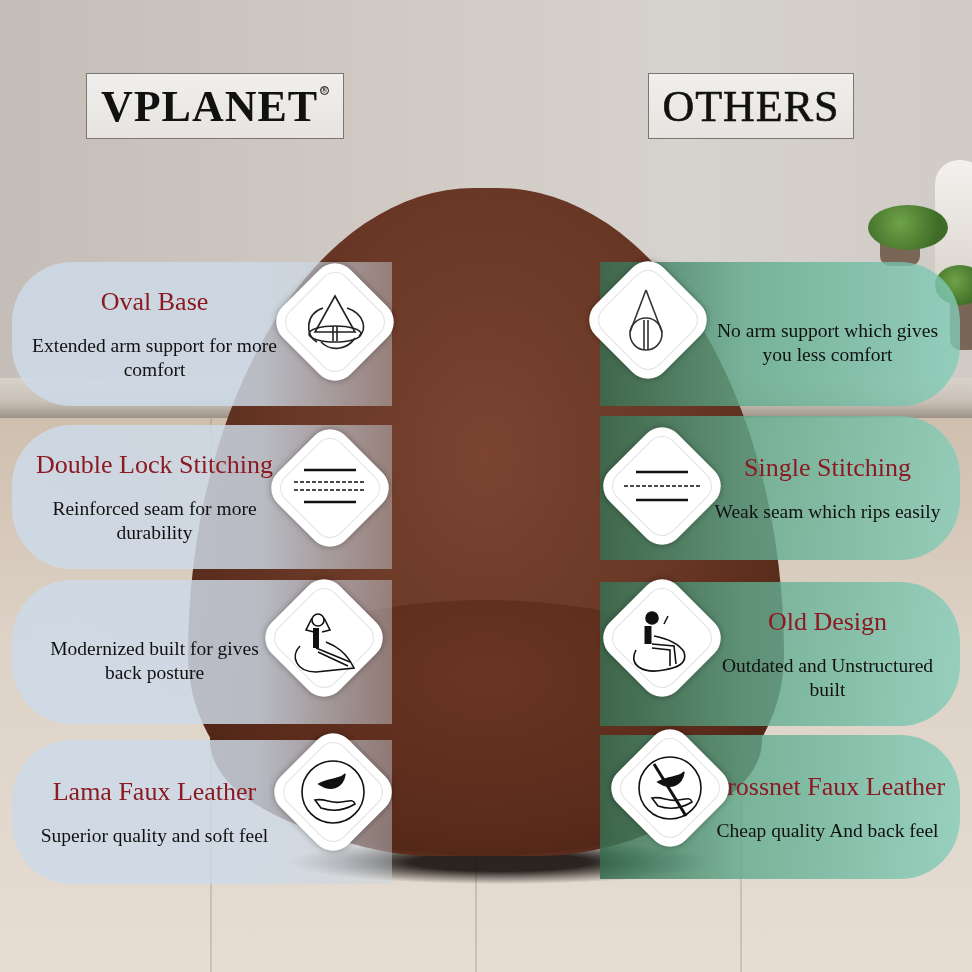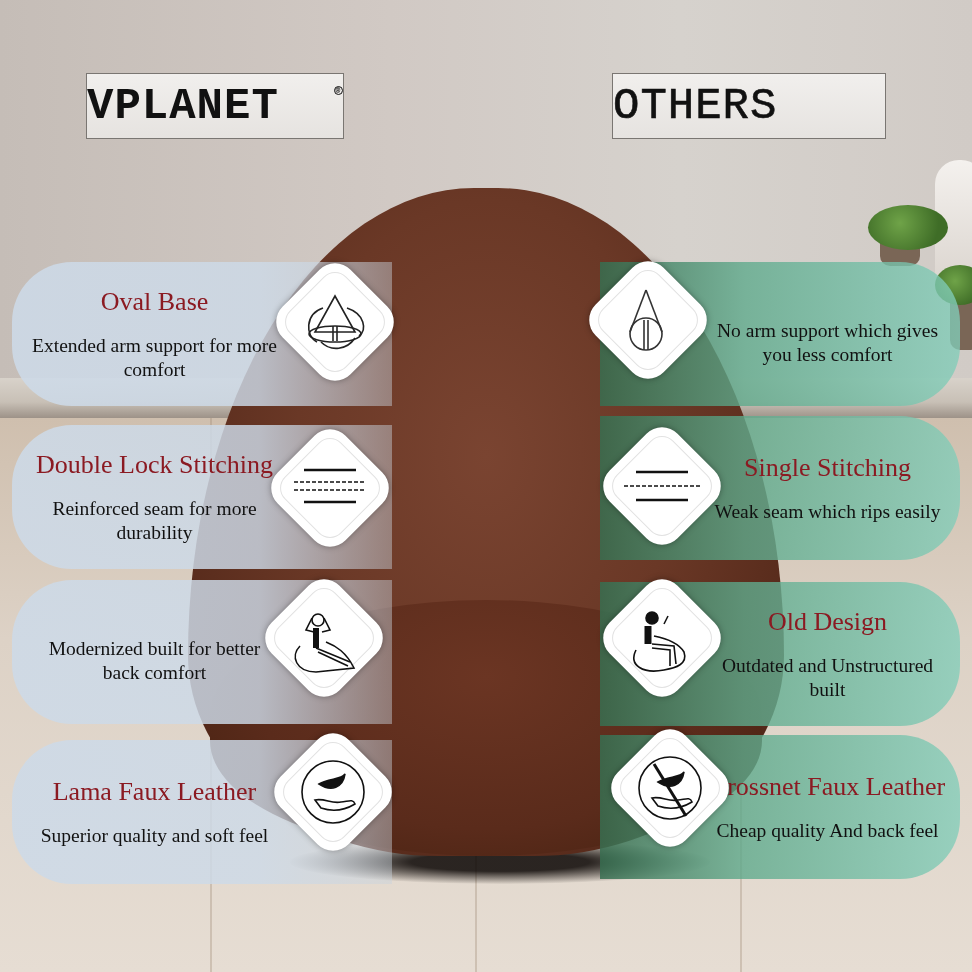--- a/index.html
+++ b/index.html
@@ -44,27 +44,27 @@
   .beanbag-shadow {
     position: absolute; left: 290px; top: 840px; width: 420px; height: 44px;
     border-radius: 50%; background: radial-gradient(ellipse, rgba(10,5,3,0.85) 30%, rgba(10,5,3,0) 72%);
   }
 
   
   .brand-box {
     position: absolute; top: 73px; height: 66px;
     background: linear-gradient(180deg,#f1efed,#e6e3e0);
     border: 1.5px solid #7a7672;
-    display: flex; align-items: center; justify-content: space-between;
-    font-family: Liberation Mono, monospace; font-weight: 700; color: #111;
+    display: flex; align-items: center; justify-content: center;
+    font-family: Liberation Serif, serif; font-weight: 700; color: #111;
   }
   .brand-left { left: 86px; width: 258px; font-size: 44px; letter-spacing: 1px; }
   .brand-left sup { font-size: 8px; border: 1px solid #111; border-radius: 50%; width: 9px; height: 9px;
     display: inline-flex; align-items: center; justify-content: center; margin-left: 2px; transform: translateY(-16px); }
-  .brand-right { left: 612px; width: 274px; font-size: 44px; font-weight: 400; letter-spacing: 1px; -webkit-text-stroke: 0.6px #111; }
+  .brand-right { left: 648px; width: 206px; font-size: 44px; font-weight: 400; letter-spacing: 1px; -webkit-text-stroke: 0.6px #111; }
 
   
   .card {
     position: absolute; height: 144px; display: flex; flex-direction: column;
     align-items: center; justify-content: center; text-align: center;
   }
   .card-left {
     left: 12px; width: 380px;
     background: linear-gradient(90deg, rgba(205,218,232,0.88) 0%, rgba(205,218,232,0.82) 65%, rgba(200,210,220,0.45) 100%);
     border-radius: 60px 0 0 60px;
@@ -130,21 +130,21 @@
   </div>
 </div>
 <div class="card card-left" style="top:425px">
   <div class="text">
     <div class="title">Double Lock Stitching</div>
     <div class="desc">Reinforced seam for more durability</div>
   </div>
 </div>
 <div class="card card-left" style="top:580px">
   <div class="text">
-    <div class="desc">Modernized built for better back comfort</div>
+    <div class="desc">Modernized built for gives back posture</div>
   </div>
 </div>
 <div class="card card-left" style="top:740px">
   <div class="text">
     <div class="title">Lama Faux Leather</div>
     <div class="desc">Superior quality and soft feel</div>
   </div>
 </div>
 
 <div class="card card-right" style="top:262px">

